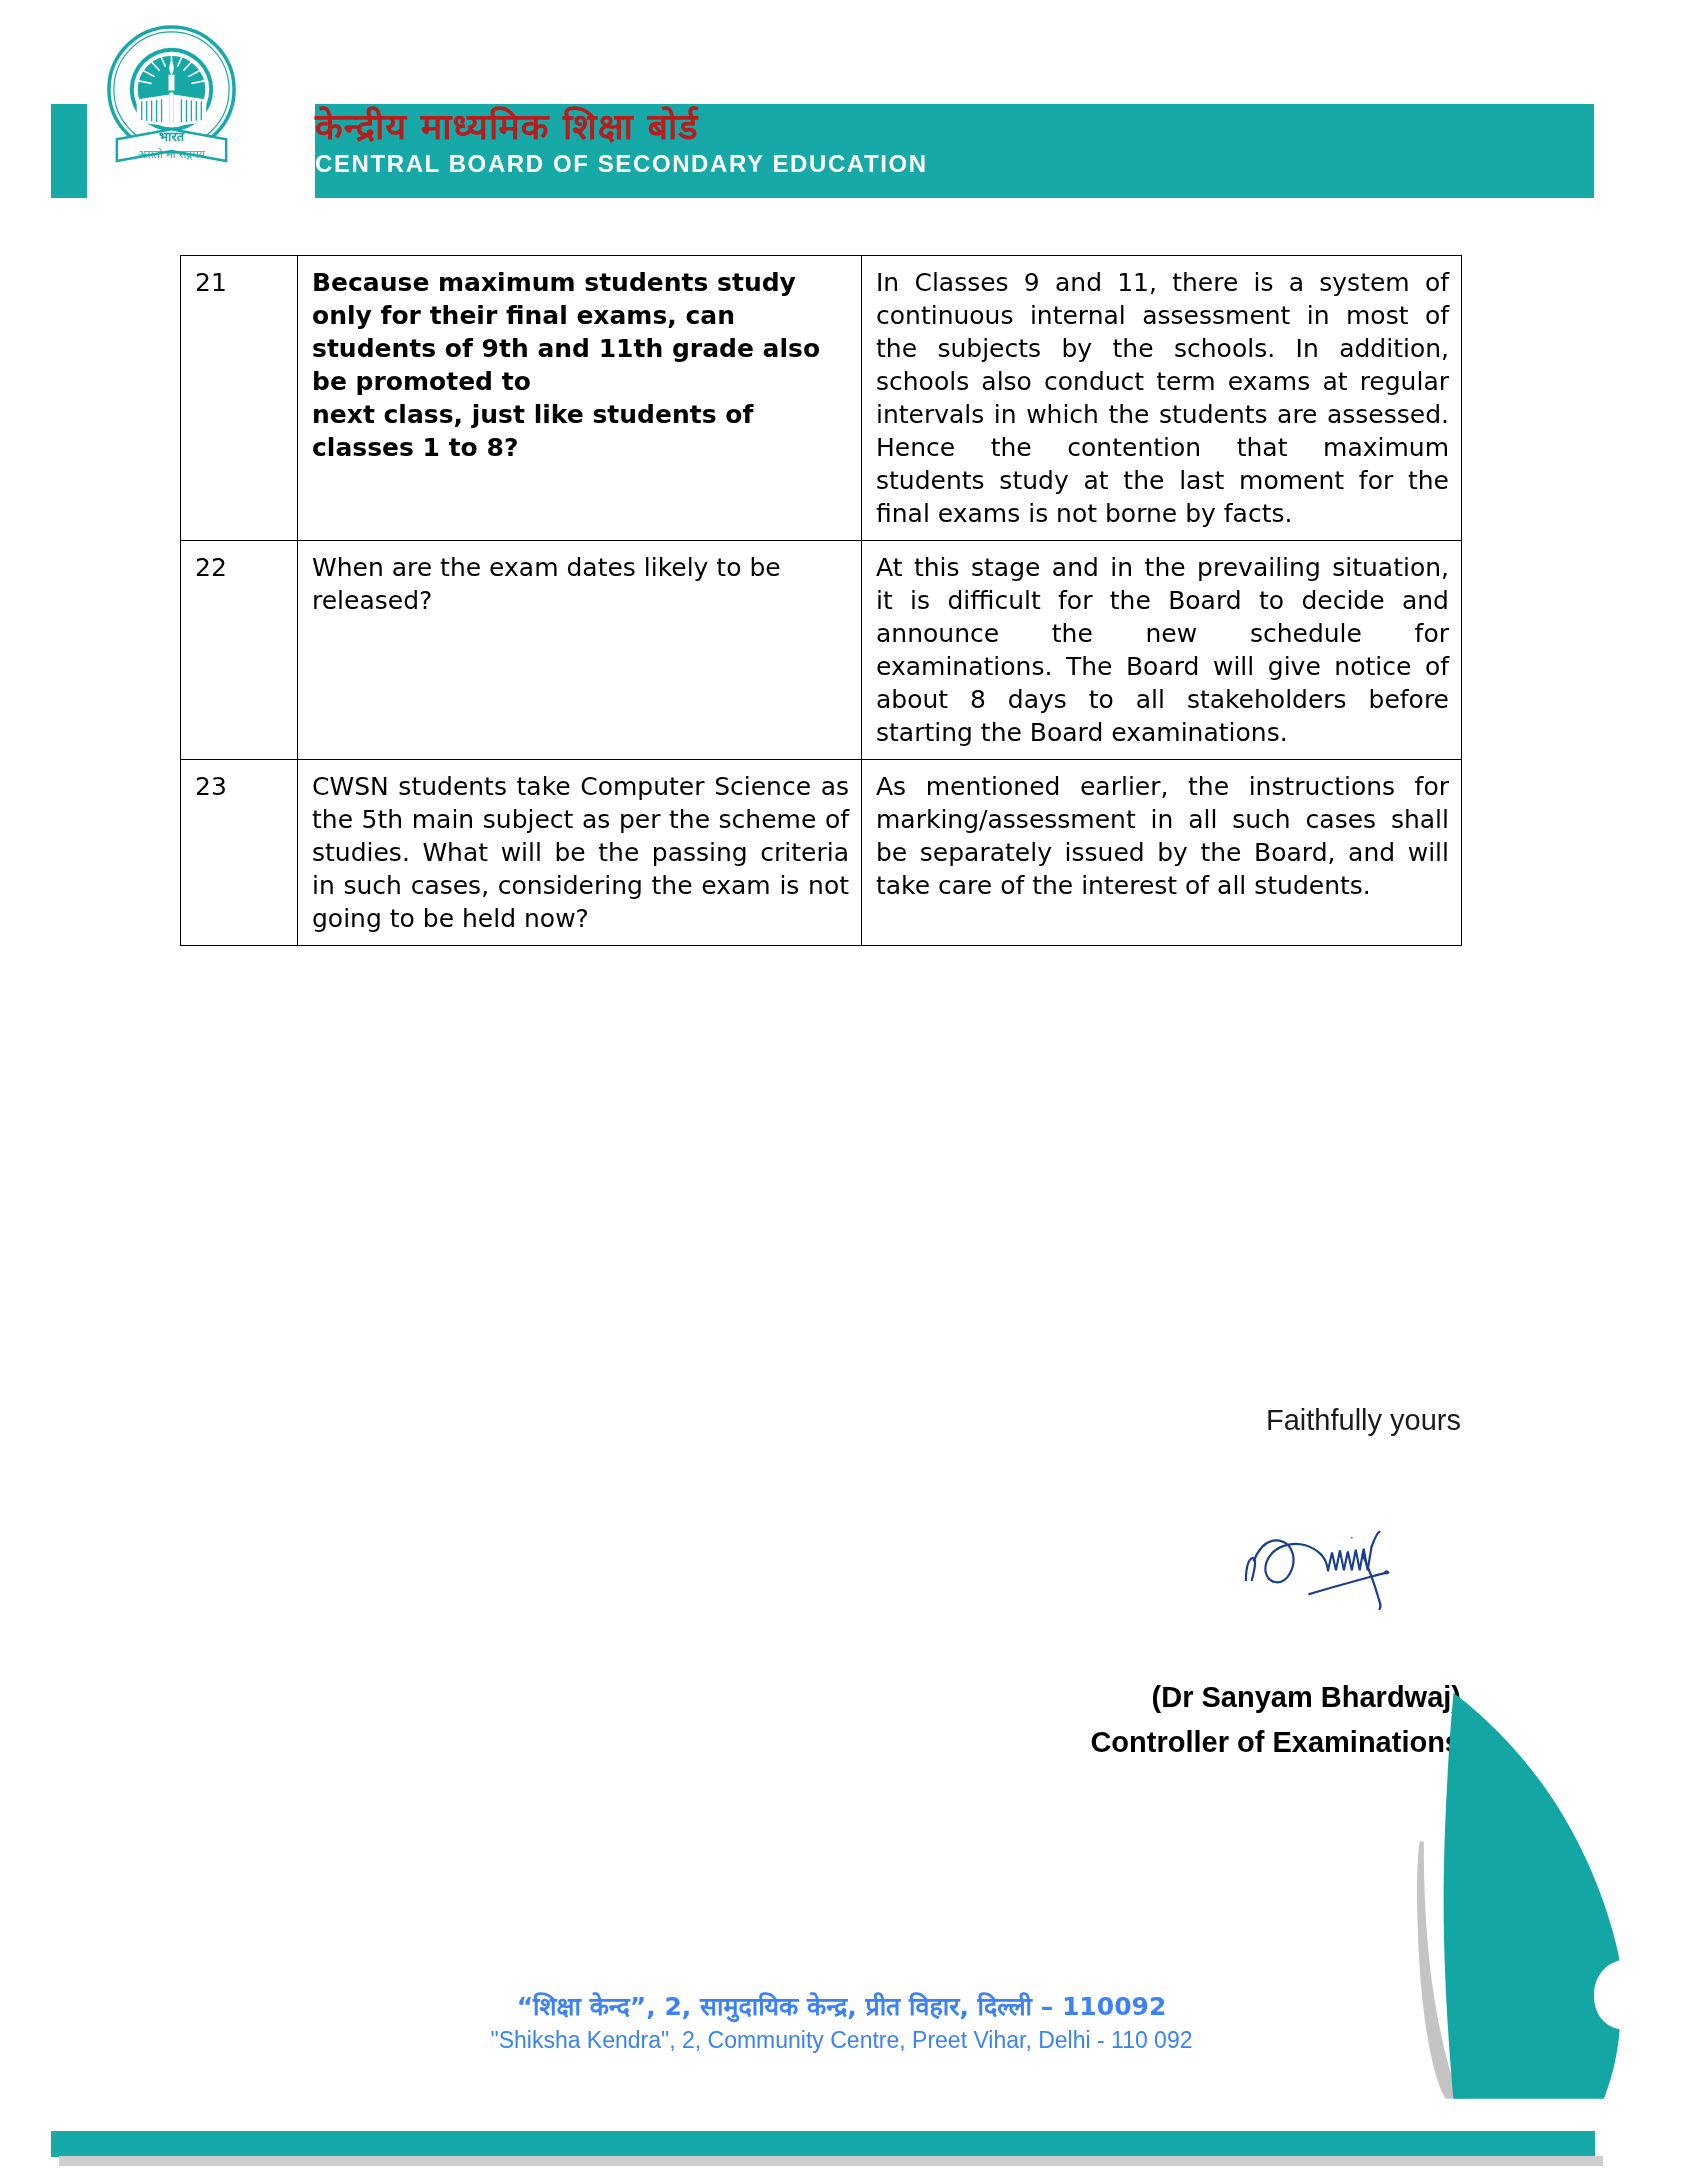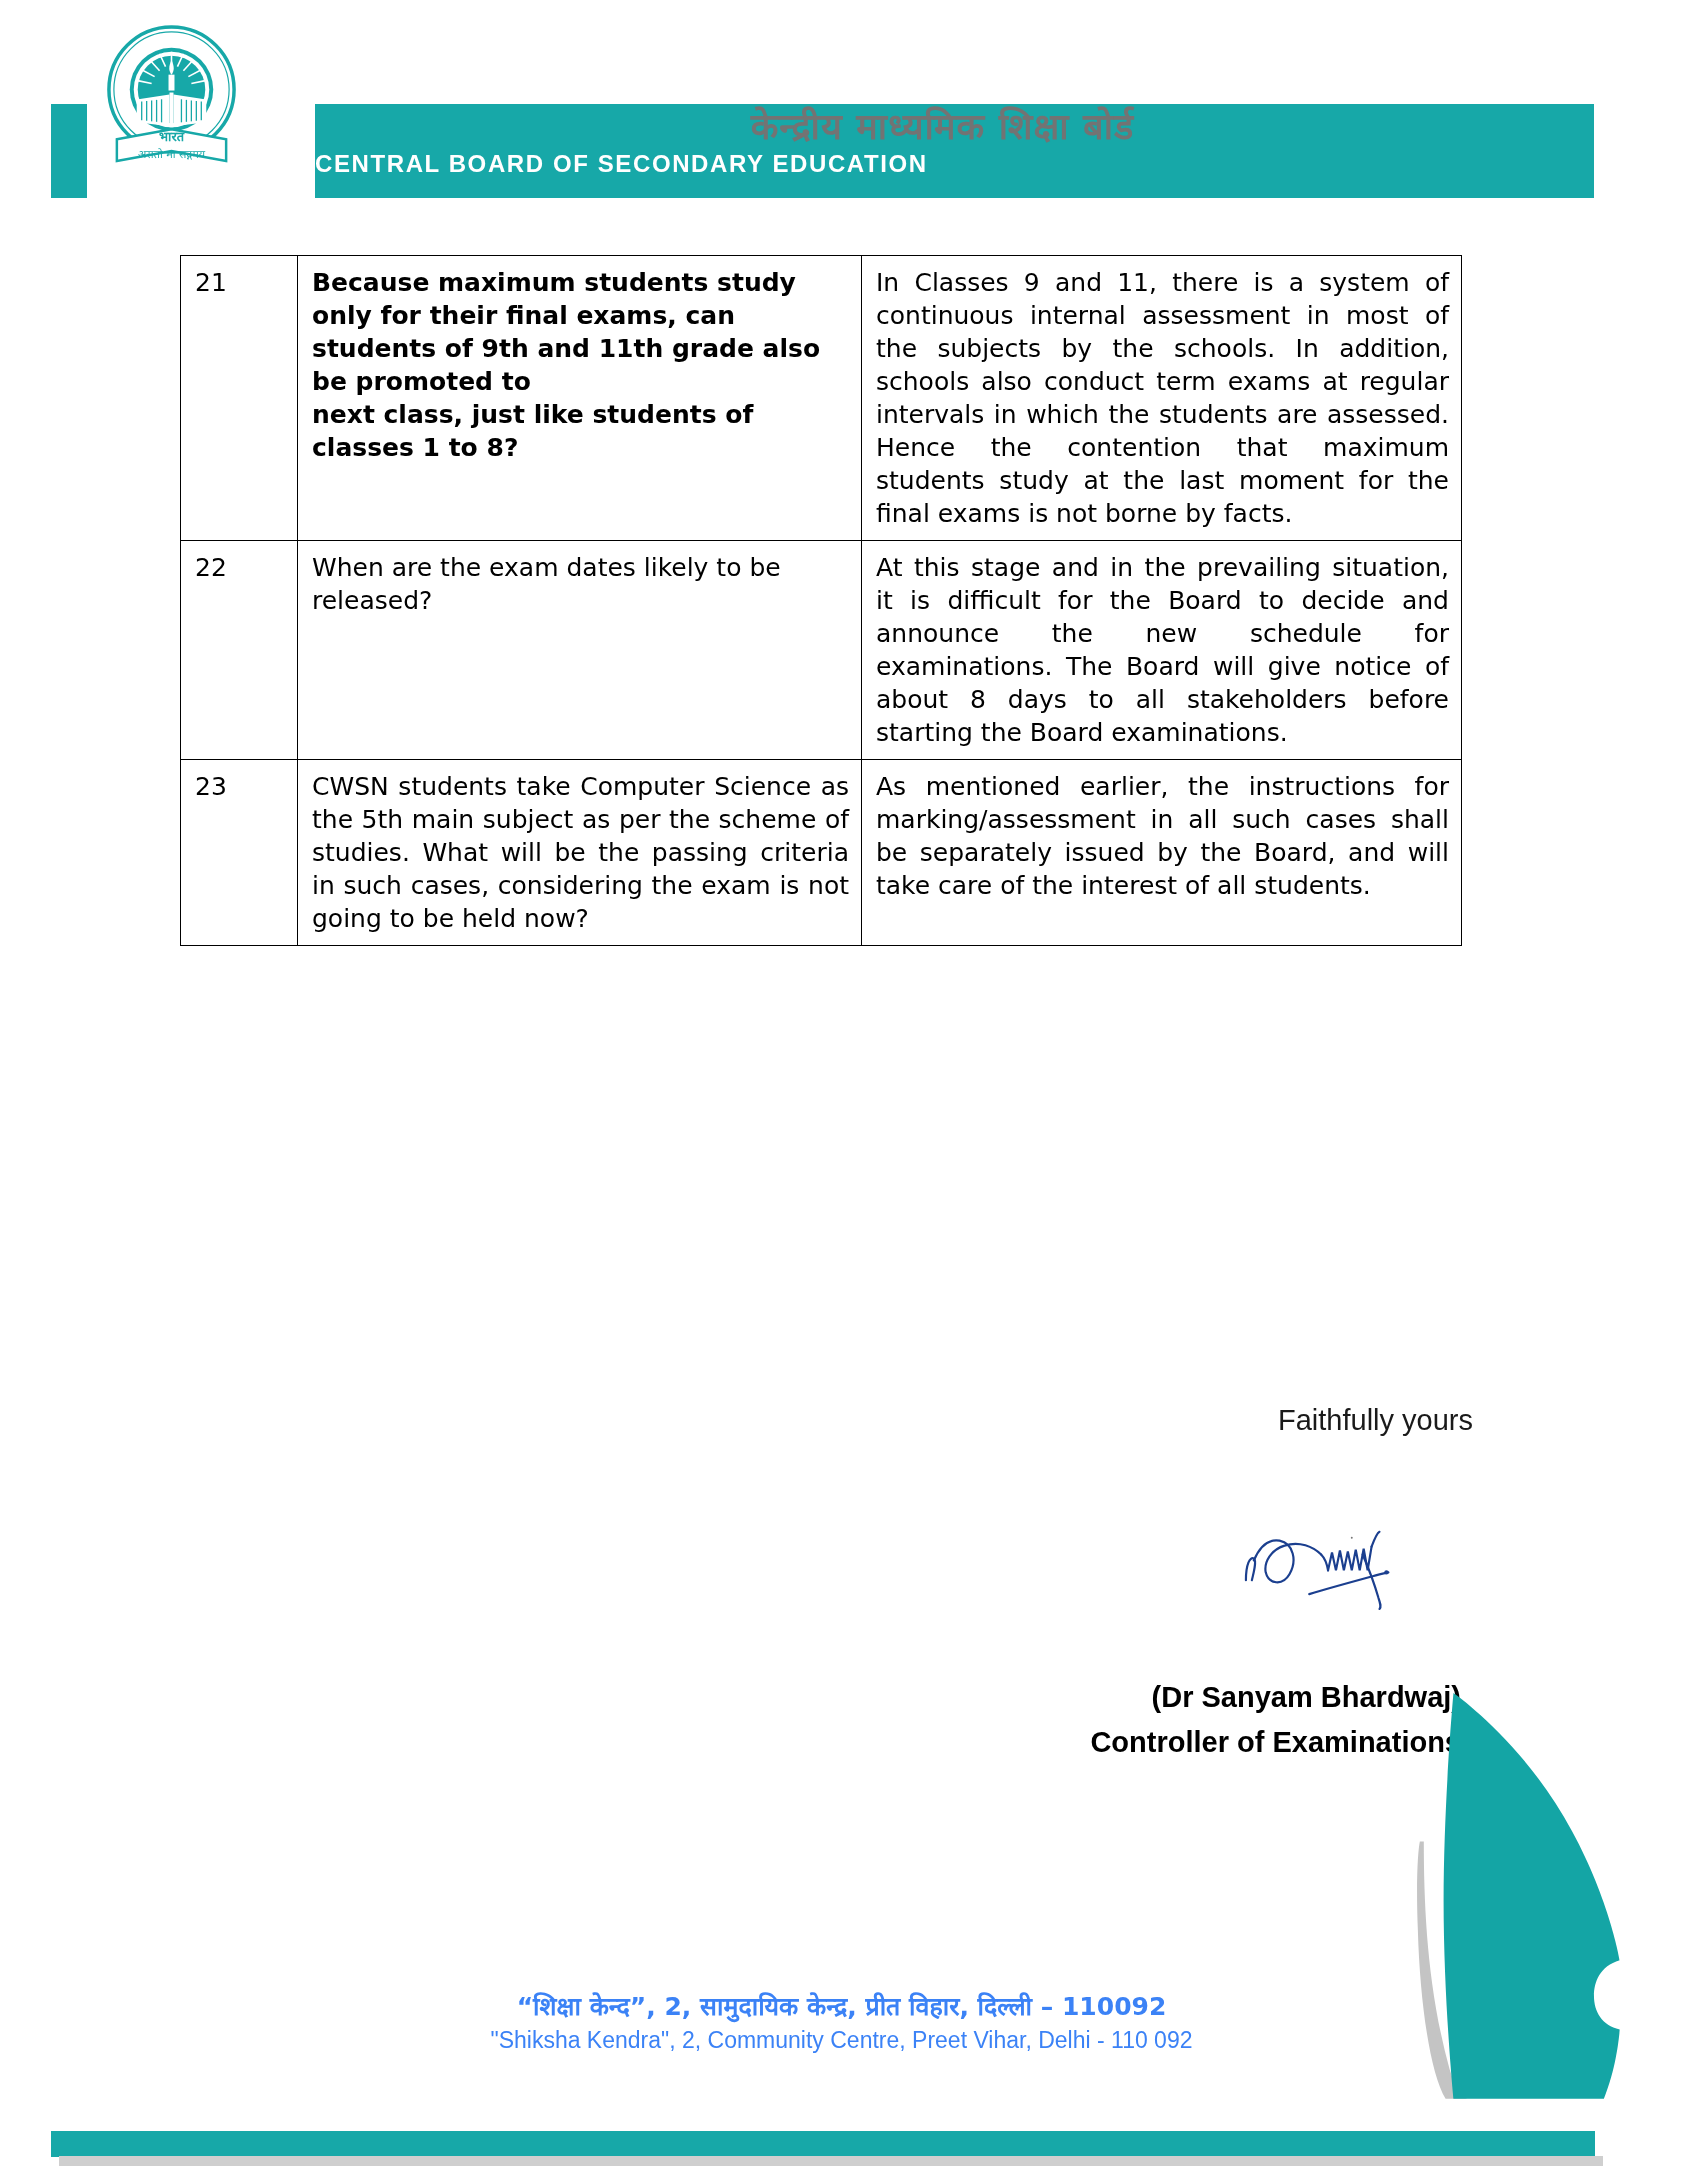--- a/index.html
+++ b/index.html
@@ -40,22 +40,22 @@
     top: 104px;
     width: 1279px;
     height: 94px;
     background: #17a8a8;
   }
   .header-title-hi {
     position: absolute;
     left: 315px;
     top: 107px;
     width: 1255px;
-    text-align: center;
-    color: #737373;
+    text-align: left;
+    color: #b91c1c;
     font-family: "DejaVu Sans", sans-serif;
     font-size: 36px;
     font-weight: 700;
     letter-spacing: 1px;
     line-height: 1.1;
     white-space: nowrap;
   }
   .header-title-en {
     position: absolute;
     left: 315px;
@@ -110,21 +110,20 @@
   
   .faithfully {
     position: absolute;
     left: 0;
     top: 1404px;
     width: 1461px;
     text-align: right;
     font-family: "Liberation Sans", sans-serif;
     font-size: 29px;
     color: #1a1a1a;
-    padding-left: 12px;
   }
   .signature {
     position: absolute;
     left: 1238px;
     top: 1503px;
     width: 188px;
     height: 109px;
   }
   .sig-name {
     position: absolute;

